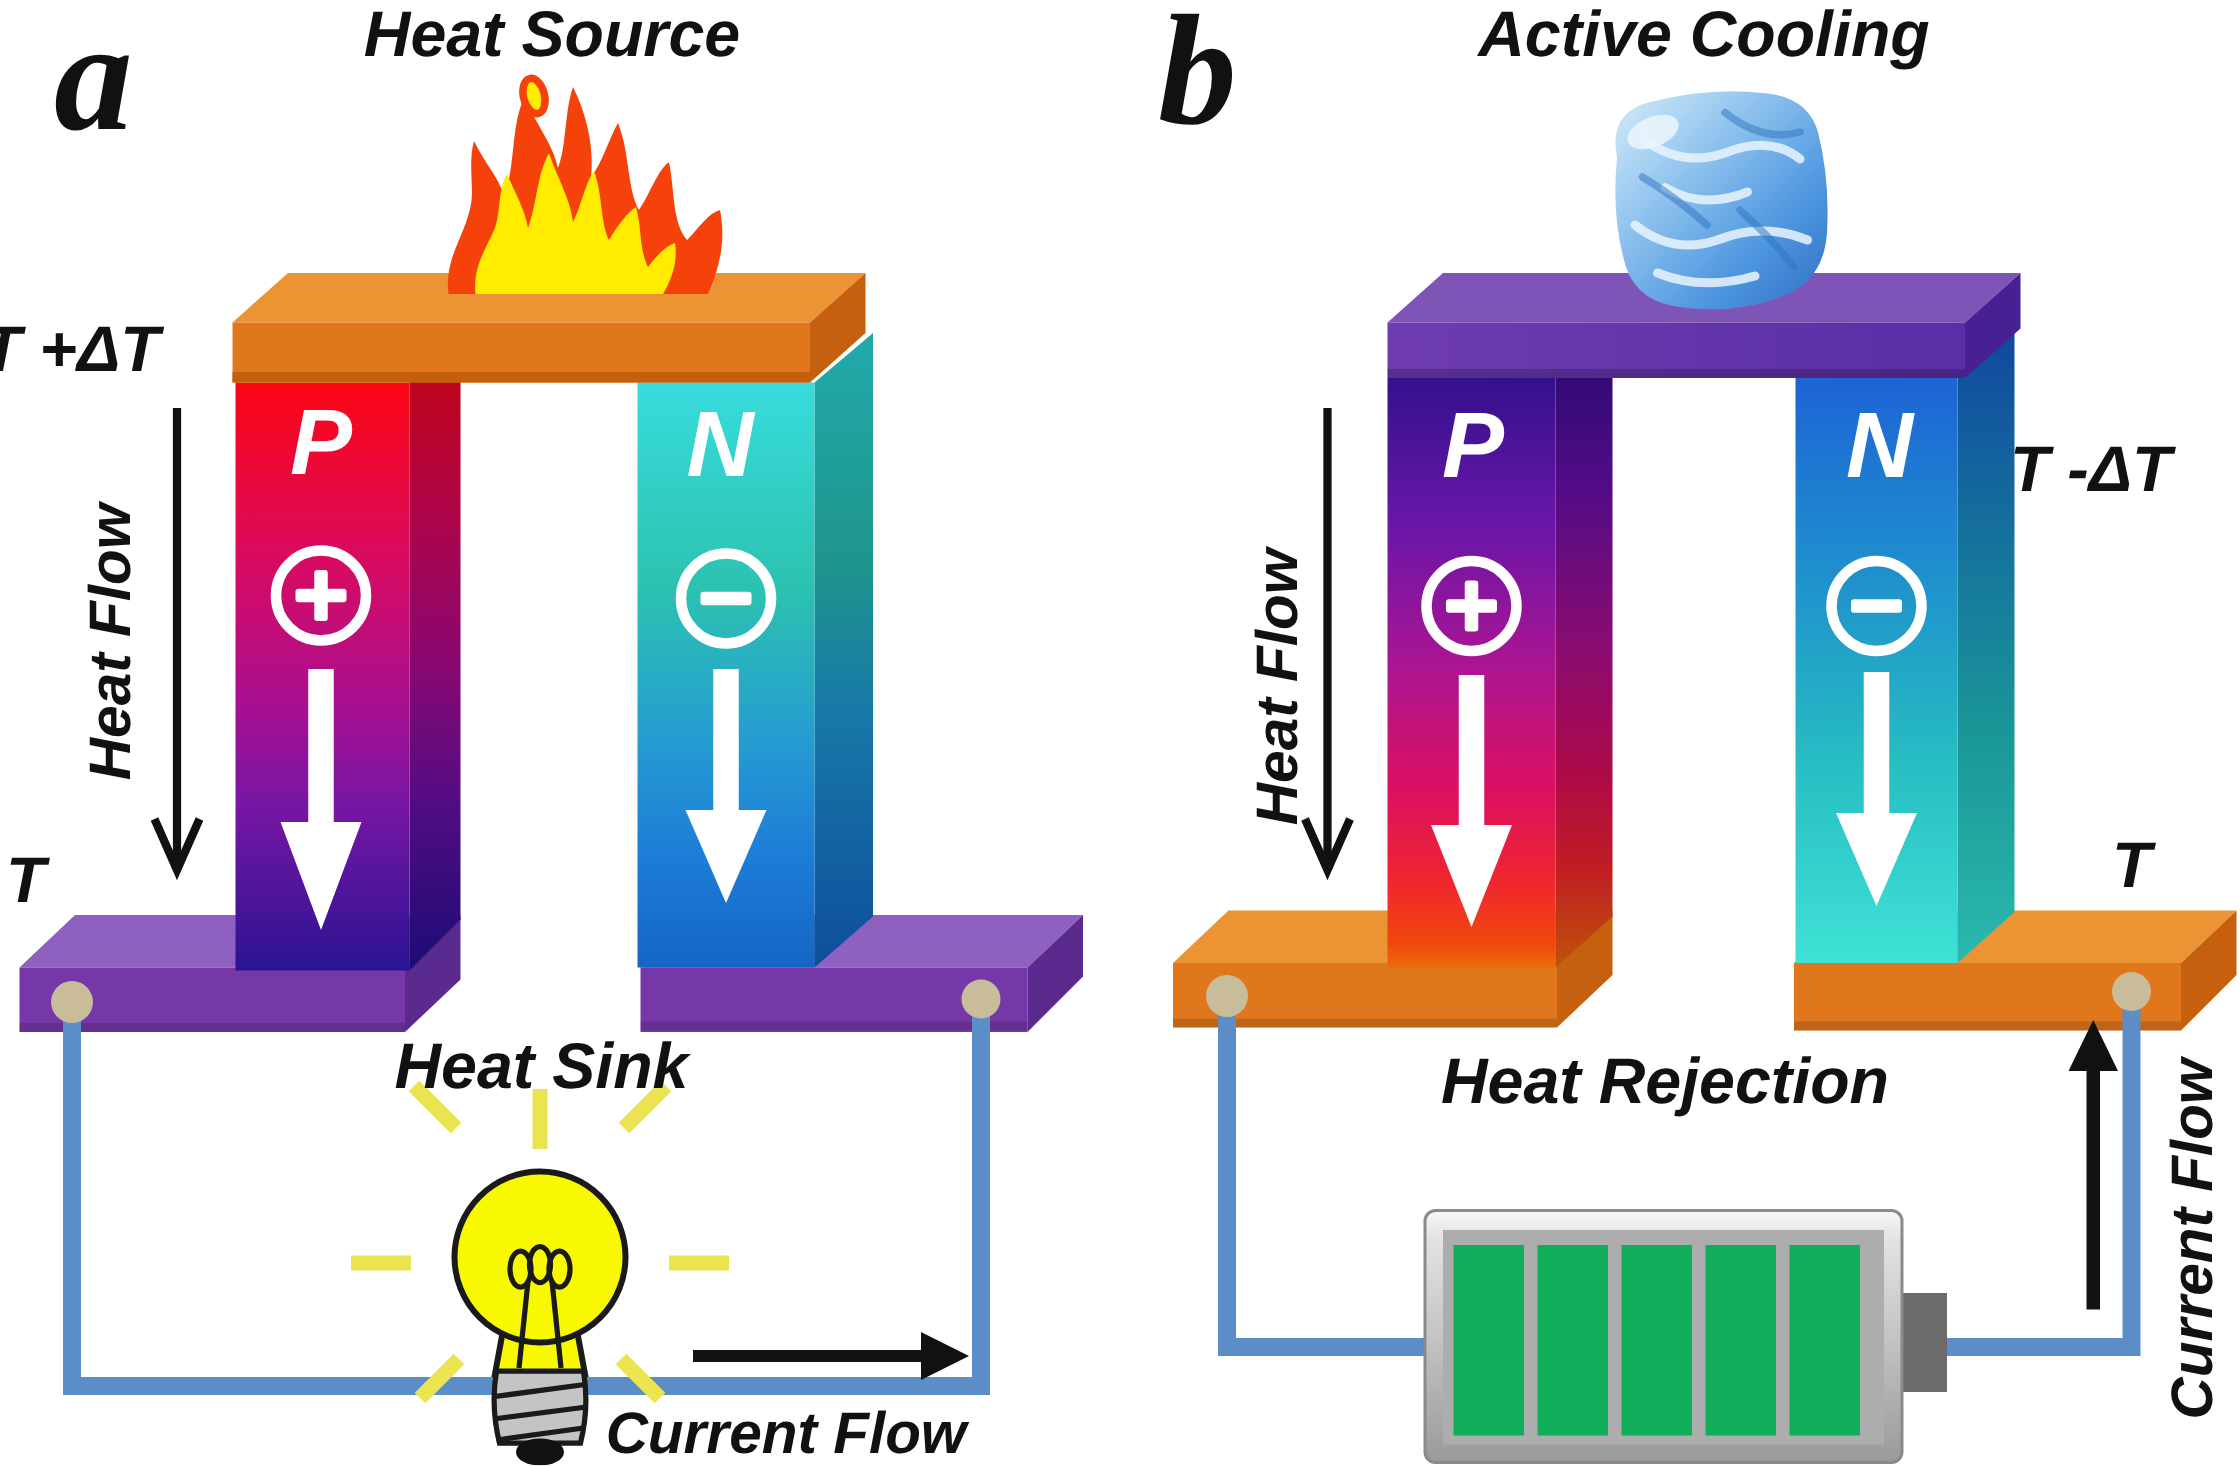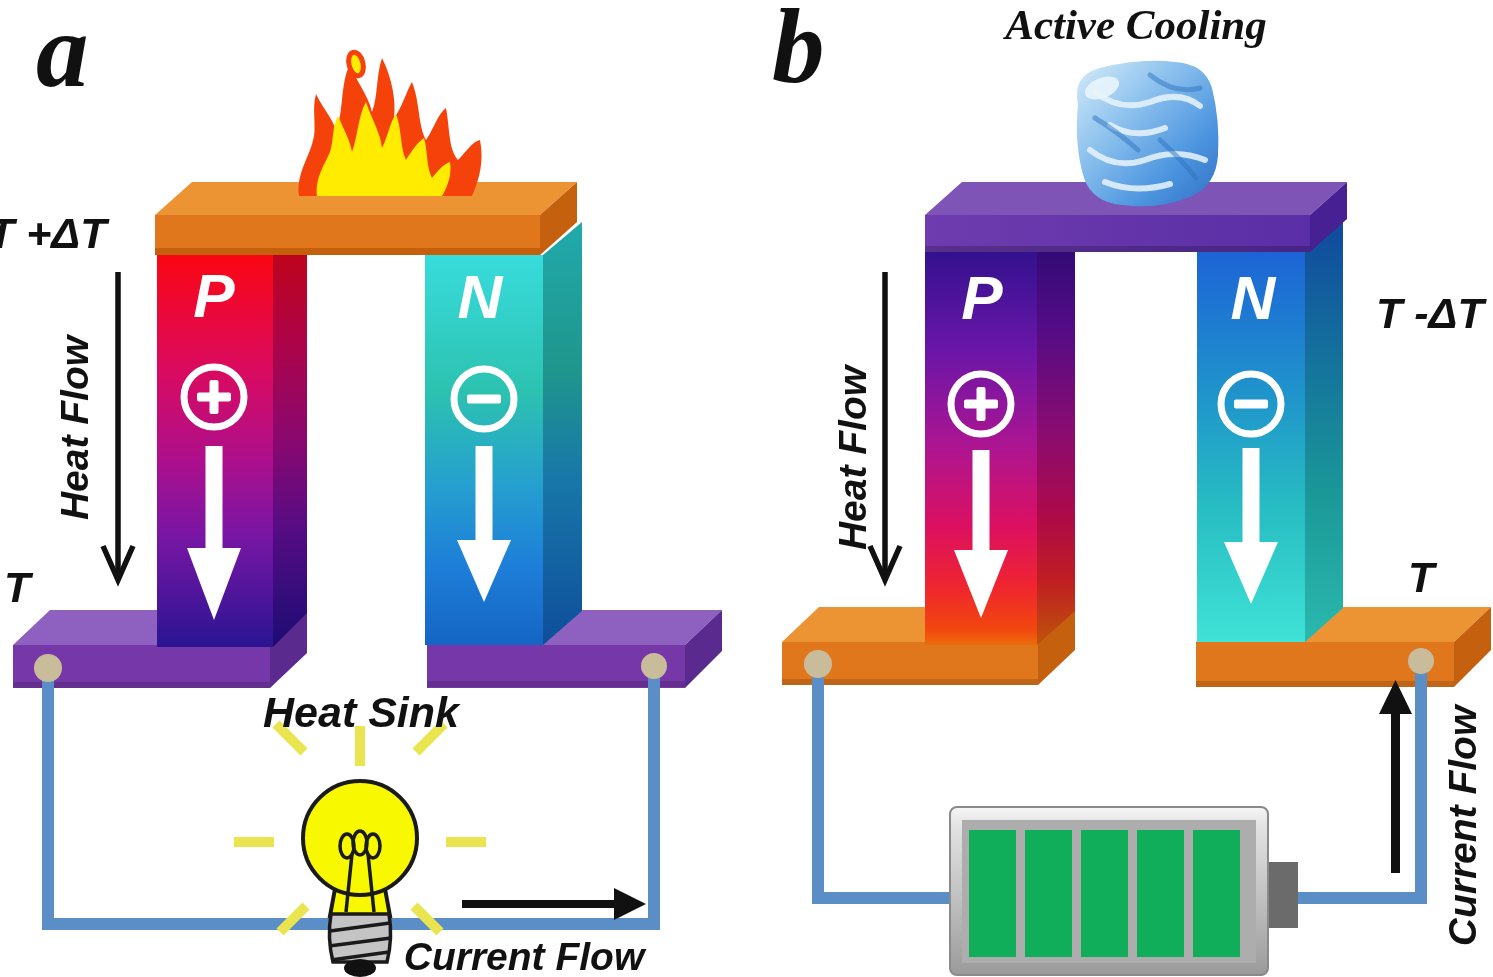--- a/index.html
+++ b/index.html
@@ -288,30 +288,32 @@
     <polygon points="1379,714 1412,714 1395.5,680"></polygon>
   </g>
 
   <g stroke="#111" stroke-width="5.5" fill="none">
     <line x1="885" y1="272" x2="885" y2="576"></line>
     <path d="M870,546 L885,580 L900,546"></path>
   </g>
 </svg>
 
 <div class="lbl panelLetter" style="left:36px;top:-2px;">a</div>
+<div class="lbl title ctr" style="left:368px;top:24px;">Heat Source</div>
 <div class="lbl temp" style="left:-12px;top:212px;">T +ΔT</div>
 <div class="lbl flow rot" style="left:74px;top:428px;">Heat Flow</div>
 <div class="lbl temp" style="left:4px;top:566px;">T</div>
 <div class="lbl legLetter ctr" style="left:214px;top:296px;">P</div>
 <div class="lbl legLetter ctr" style="left:480px;top:297px;">N</div>
 <div class="lbl title ctr" style="left:361px;top:712px;">Heat Sink</div>
 <div class="lbl flow ctr" style="left:524px;top:956px;">Current Flow</div>
 
 <div class="lbl panelLetter" style="left:772px;top:-6px;">b</div>
-<div class="lbl title ctr" style="left:1136px;top:24px;font-family:Liberation Serif, serif;">Active Cooling</div>
-<div class="lbl temp" style="left:1376px;top:292px;">T -ΔT</div>
+<div class="lbl title ctr" style="left:1136px;top:24px;">Active Cooling</div>
+<div class="lbl temp" style="left:1340px;top:292px;">T -ΔT</div>
 <div class="lbl flow rot" style="left:852px;top:458px;">Heat Flow</div>
 <div class="lbl temp" style="left:1408px;top:556px;">T</div>
 <div class="lbl legLetter ctr" style="left:982px;top:298px;">P</div>
 <div class="lbl legLetter ctr" style="left:1253px;top:298px;">N</div>
+<div class="lbl title ctr" style="left:1110px;top:722px;">Heat Rejection</div>
 <div class="lbl flow rot" style="left:1462px;top:826px;">Current Flow</div>
 
 </div>
 
 </body></html>

